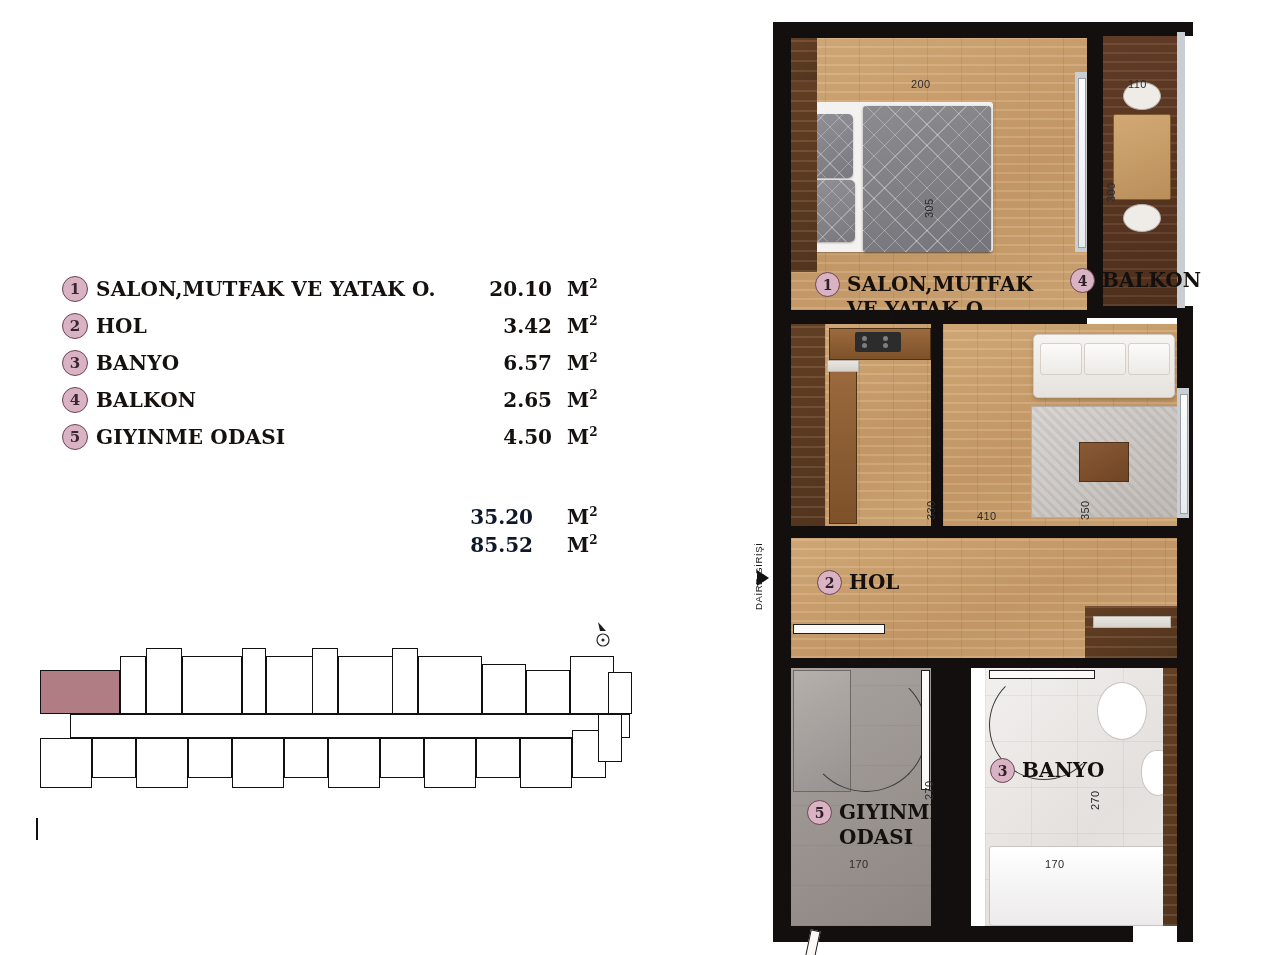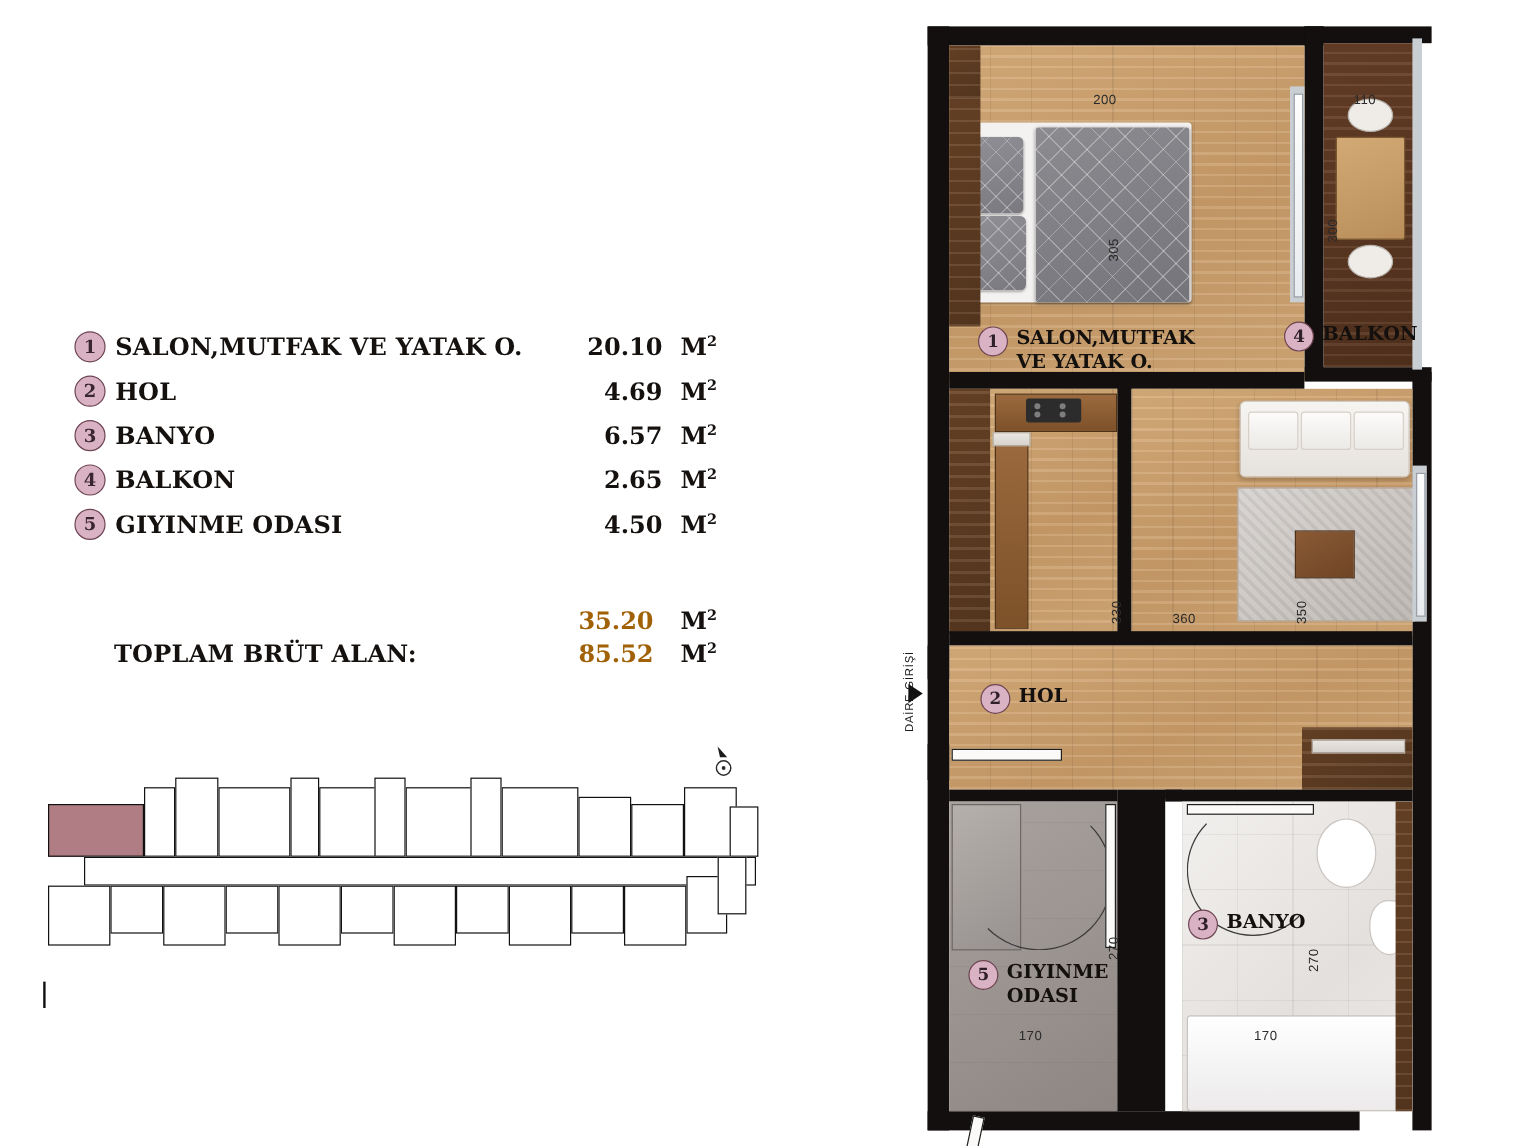--- a/index.html
+++ b/index.html
@@ -67,22 +67,22 @@
   .legend-unit sup{font-size:12px;}
 
   .totals{position:absolute;left:95px;top:505px;width:530px;}
   .total-row{position:relative;height:28px;}
   .total-label{
     font-family:"DejaVu Serif", serif;
     font-size:20px;font-weight:bold;color:#15110f;
     letter-spacing:0.2px;
   }
   .total-value{
-    position:absolute;left:387px;width:70px;
-    font-family:"DejaVu Serif", serif;font-size:20px;font-weight:bold;color:#a16207;
+    position:absolute;left:368px;width:70px;text-align:right;
+    font-family:"DejaVu Serif", serif;font-size:20px;font-weight:bold;color:#0f172a;
   }
   .total-unit{
     position:absolute;left:472px;
     font-family:"DejaVu Serif", serif;font-size:20px;font-weight:bold;color:#15110f;
   }
   .total-unit sup{font-size:12px;}
 
   
   .keyplan{position:absolute;left:30px;top:640px;width:640px;height:210px;}
   .kp-unit{position:absolute;border:1.6px solid #111;background:#fff;box-sizing:border-box;}
@@ -187,21 +187,21 @@
     position:absolute;display:flex;align-items:flex-start;gap:7px;
   }
   .plan-badge{
     width:25px;height:25px;border-radius:50%;
     border:1.6px solid #6d4452;background:#d9b3c4;color:#2f2028;
     font-family:"DejaVu Serif", serif;font-size:14px;font-weight:bold;
     display:flex;align-items:center;justify-content:center;flex:0 0 auto;box-sizing:border-box;
   }
   .plan-text{
     font-family:"DejaVu Serif", serif;font-weight:bold;
-    font-size:16px;color:#14100e;line-height:1.25;white-space:pre-line;
+    font-size:20px;color:#14100e;line-height:1.25;white-space:pre-line;
   }
 
   .dim{
     position:absolute;
     font-family:"Liberation Sans", sans-serif;
     font-size:11px;color:#2b2b2b;
     letter-spacing:0.4px;
   }
   .dim-v{transform:rotate(-90deg);transform-origin:left top;}
 
@@ -230,21 +230,21 @@
       <div class="legend-row">
         <div class="num-badge">1</div>
         <div class="legend-label">SALON,MUTFAK VE YATAK O.</div>
         <div class="legend-value">20.10</div>
         <div class="legend-unit">M<sup>2</sup></div>
       </div>
 
       <div class="legend-row">
         <div class="num-badge">2</div>
         <div class="legend-label">HOL</div>
-        <div class="legend-value">4.69</div>
+        <div class="legend-value">3.42</div>
         <div class="legend-unit">M<sup>2</sup></div>
       </div>
 
       <div class="legend-row">
         <div class="num-badge">3</div>
         <div class="legend-label">BANYO</div>
         <div class="legend-value">6.57</div>
         <div class="legend-unit">M<sup>2</sup></div>
       </div>
 
@@ -263,21 +263,20 @@
       </div>
 
     </div>
 
     <div class="totals">
       <div class="total-row">
         <span class="total-value">35.20</span>
         <span class="total-unit">M<sup>2</sup></span>
       </div>
       <div class="total-row">
-        <span class="total-label">TOPLAM BRÜT ALAN:</span>
         <span class="total-value">85.52</span>
         <span class="total-unit">M<sup>2</sup></span>
       </div>
     </div>
 
     <div class="north">
       <svg width="34" height="34" viewBox="0 0 34 34">
         <path d="M6 4 L14 13 L8 13 Z" fill="#1b1b1b"></path>
         <circle cx="11" cy="22" r="6" fill="none" stroke="#2a2a2a" stroke-width="1.2"></circle>
         <circle cx="11" cy="22" r="1.6" fill="#2a2a2a"></circle>
@@ -406,21 +405,21 @@
     <div class="door-leaf" style="left:244px;top:660px;width:104px;height:7px;"></div>
     <div class="room floor-wood-dark" style="left:418px;top:658px;width:14px;height:258px;"></div>
 
     <div class="door-leaf" style="left:62px;top:920px;width:8px;height:34px;transform:rotate(12deg);"></div>
 
     <div class="dim" style="left:166px;top:68px;">200</div>
     <div class="dim dim-v" style="left:178px;top:208px;">305</div>
     <div class="dim" style="left:383px;top:68px;">110</div>
     <div class="dim dim-v" style="left:360px;top:192px;">300</div>
     <div class="dim dim-v" style="left:180px;top:510px;">330</div>
-    <div class="dim" style="left:232px;top:500px;">360</div>
+    <div class="dim" style="left:232px;top:500px;">410</div>
     <div class="dim dim-v" style="left:334px;top:510px;">350</div>
     <div class="dim dim-v" style="left:178px;top:790px;">270</div>
     <div class="dim" style="left:104px;top:848px;">170</div>
     <div class="dim dim-v" style="left:344px;top:800px;">270</div>
     <div class="dim" style="left:300px;top:848px;">170</div>
 
     <div class="plan-label" style="left:70px;top:262px;">
       <div class="plan-badge">1</div>
       <div class="plan-text">SALON,MUTFAK
 VE YATAK O.</div>

